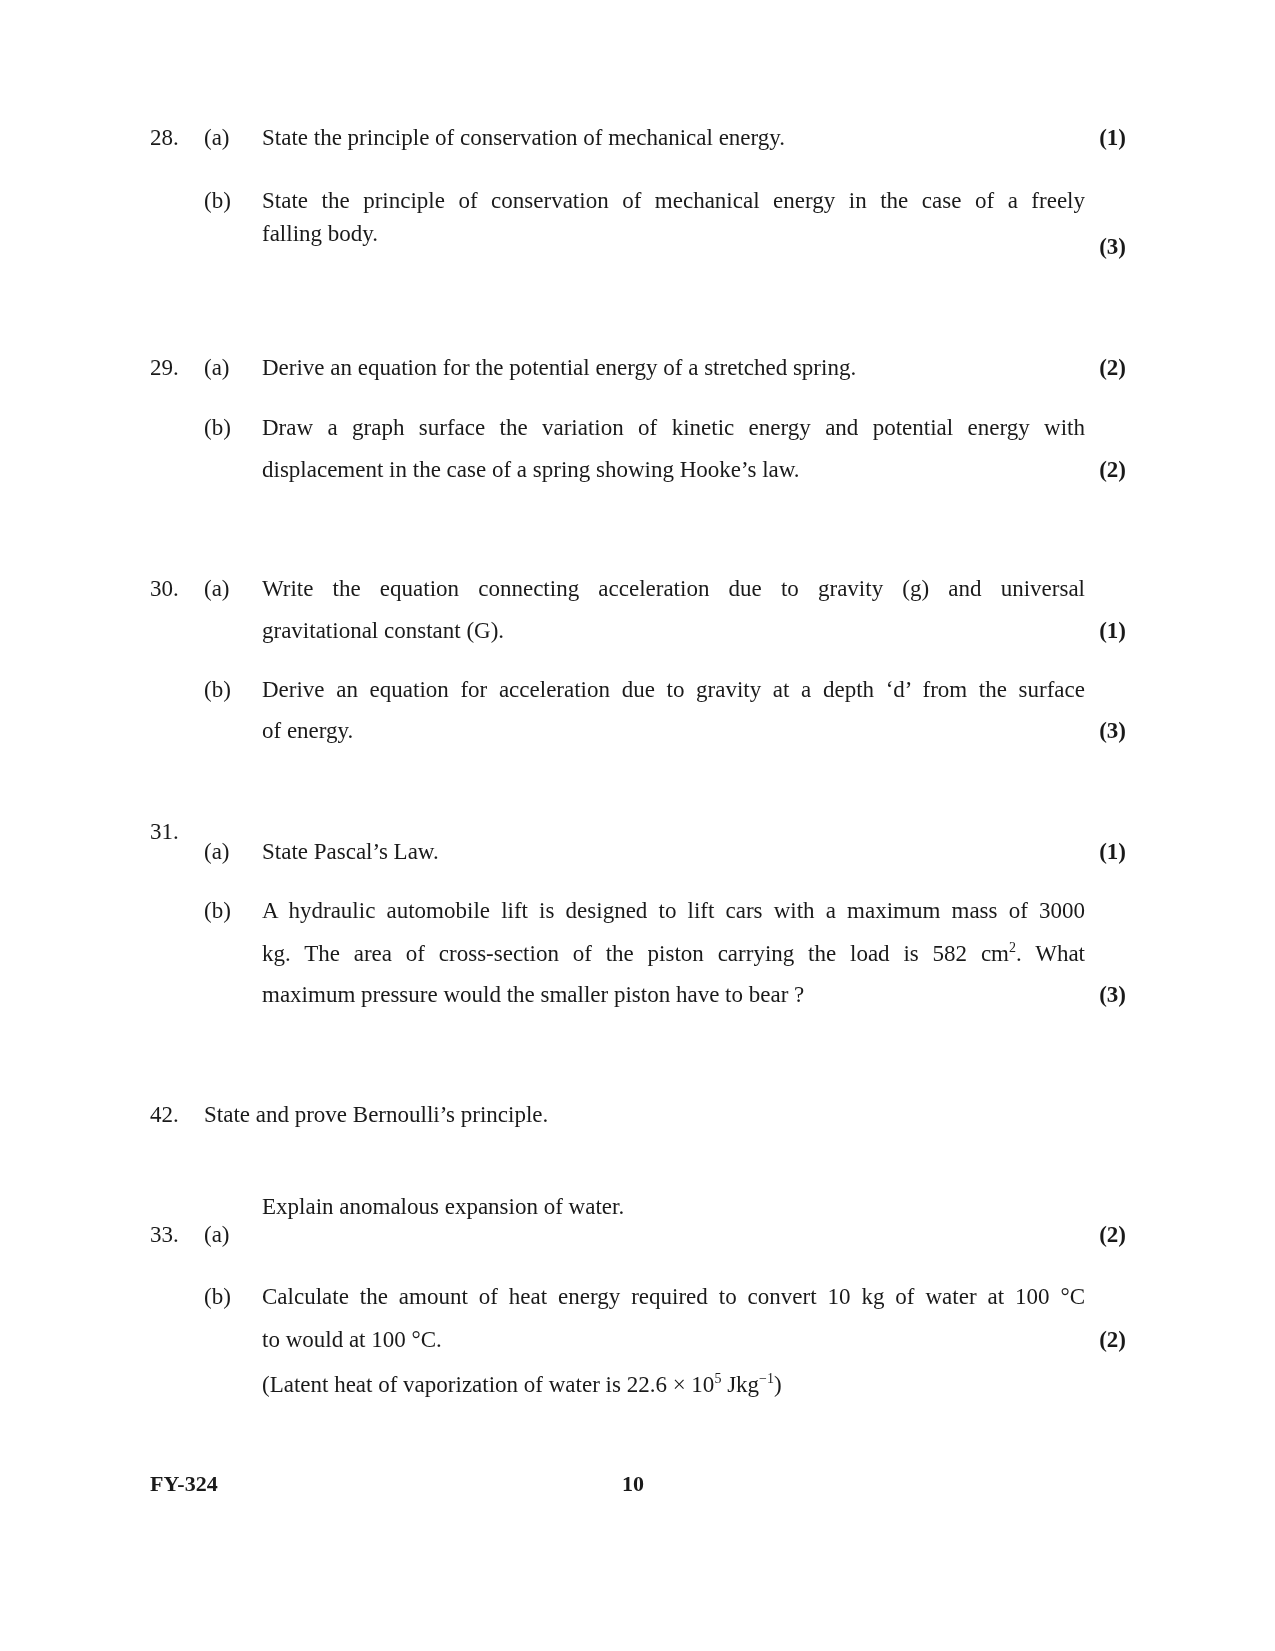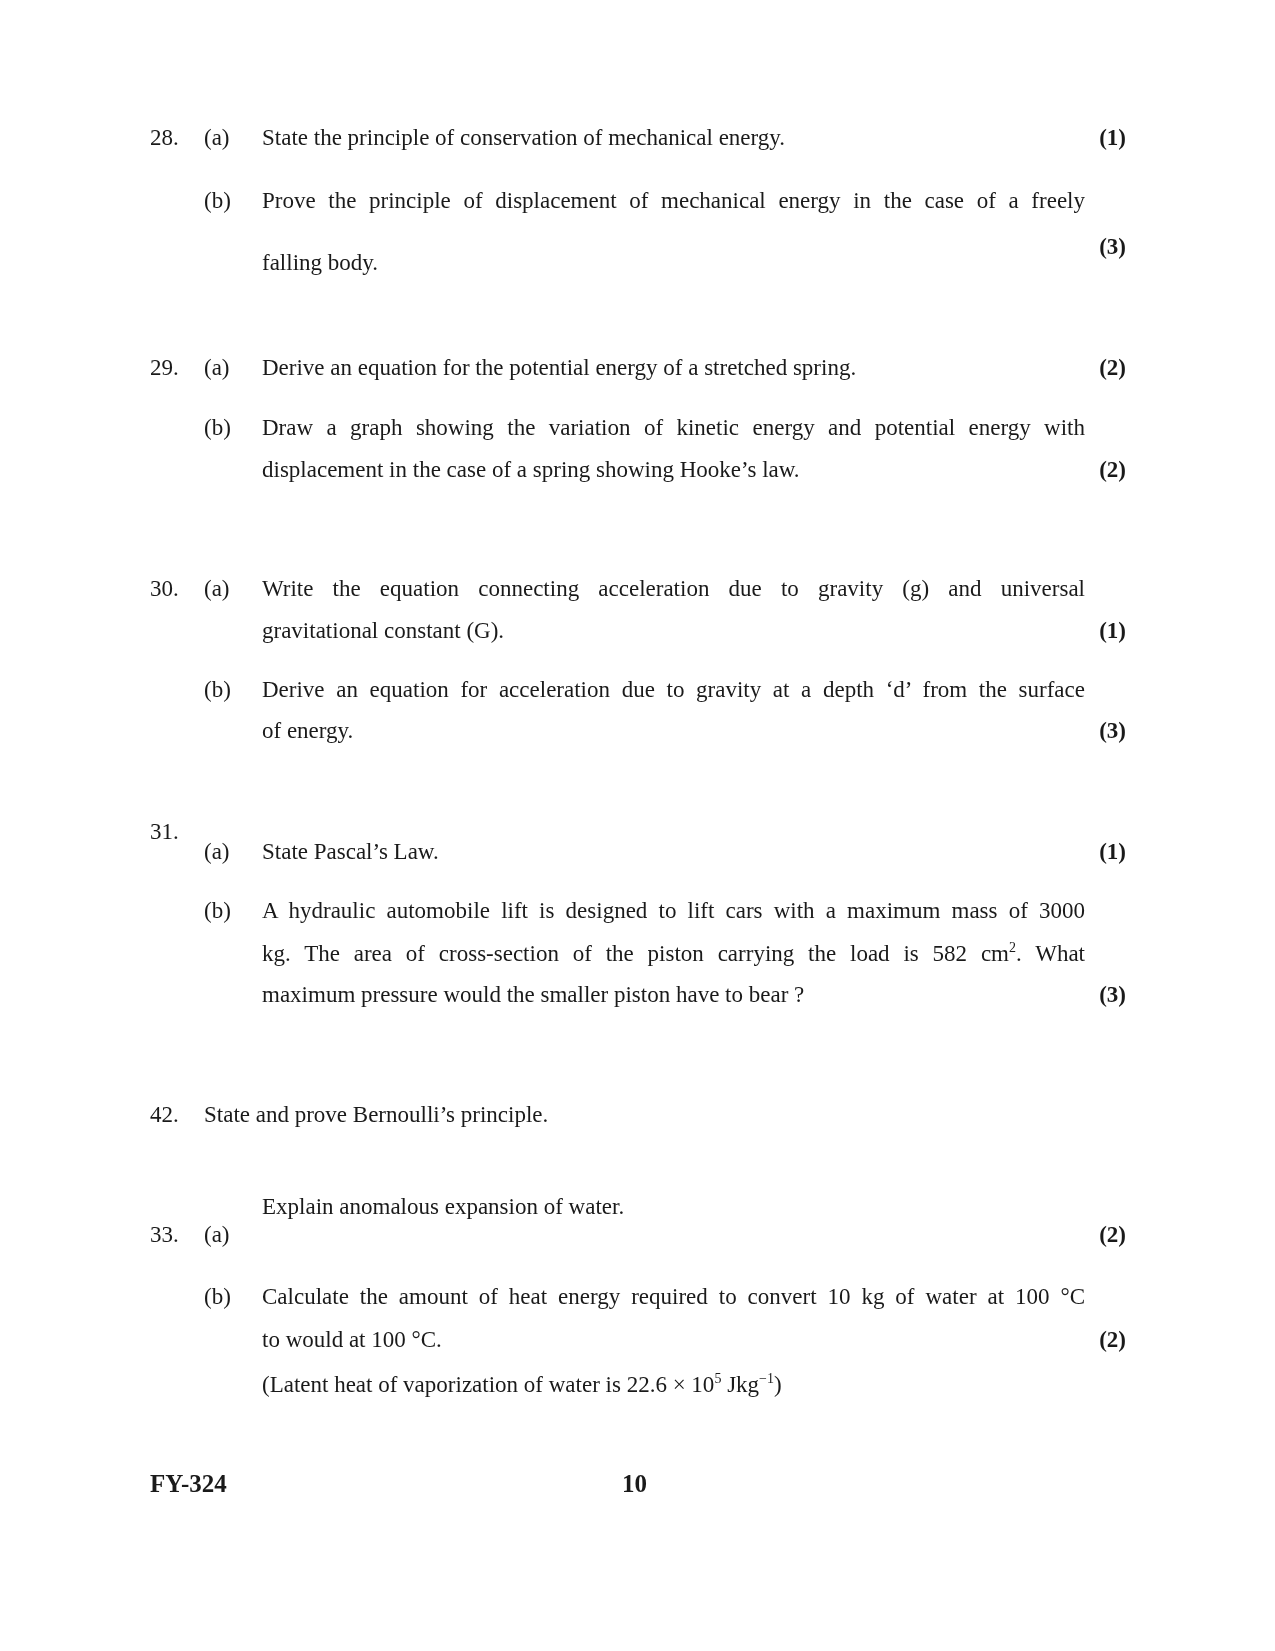--- a/index.html
+++ b/index.html
@@ -4,43 +4,43 @@
 <style>
   html, body { margin: 0; padding: 0; background: #ffffff; }
   body { width: 1275px; height: 1651px; position: relative; overflow: hidden;
          font-family: "Liberation Serif", serif; color: #1a1a1a; }
   .line { position: absolute; font-size: 23px; line-height: 28px; white-space: nowrap; }
   .num { left: 150px; }
   .sub { left: 204px; }
   .txt { left: 262px; }
   .just { width: 823px; text-align: justify; text-align-last: justify; white-space: normal; }
   .marks { position: absolute; left: 1090px; width: 36px; text-align: right; font-weight: bold; font-size: 23px; line-height: 28px; }
-  .footer { position: absolute; font-weight: bold; font-size: 25px; line-height: 28px; text-align: right; }
+  .footer { position: absolute; font-weight: bold; font-size: 22px; line-height: 28px; text-align: right; }
   sup { font-size: 14px; line-height: 0; vertical-align: 9px; }
 </style>
 </head>
 <body>
 
 <div class="line num" style="top:124px">28.</div>
 <div class="line sub" style="top:124px">(a)</div>
 <div class="line txt" style="top:124px">State the principle of conservation of mechanical energy.</div>
 <div class="marks" style="top:124px">(1)</div>
 
 <div class="line sub" style="top:187px">(b)</div>
-<div class="line txt just" style="top:187px">Prove the principle of displacement of mechanical energy in the case of a freely</div>
-<div class="line txt" style="top:249px">falling body.</div>
+<div class="line txt just" style="top:187px">State the principle of conservation of mechanical energy in the case of a freely</div>
+<div class="line txt" style="top:220px">falling body.</div>
 <div class="marks" style="top:233px">(3)</div>
 
 <div class="line num" style="top:354px">29.</div>
 <div class="line sub" style="top:354px">(a)</div>
 <div class="line txt" style="top:354px">Derive an equation for the potential energy of a stretched spring.</div>
 <div class="marks" style="top:354px">(2)</div>
 
 <div class="line sub" style="top:414px">(b)</div>
-<div class="line txt just" style="top:414px">Draw a graph showing the variation of kinetic energy and potential energy with</div>
+<div class="line txt just" style="top:414px">Draw a graph surface the variation of kinetic energy and potential energy with</div>
 <div class="line txt" style="top:456px">displacement in the case of a spring showing Hooke’s law.</div>
 <div class="marks" style="top:456px">(2)</div>
 
 <div class="line num" style="top:575px">30.</div>
 <div class="line sub" style="top:575px">(a)</div>
 <div class="line txt just" style="top:575px">Write the equation connecting acceleration due to gravity (g) and universal</div>
 <div class="line txt" style="top:617px">gravitational constant (G).</div>
 <div class="marks" style="top:617px">(1)</div>
 
 <div class="line sub" style="top:676px">(b)</div>

